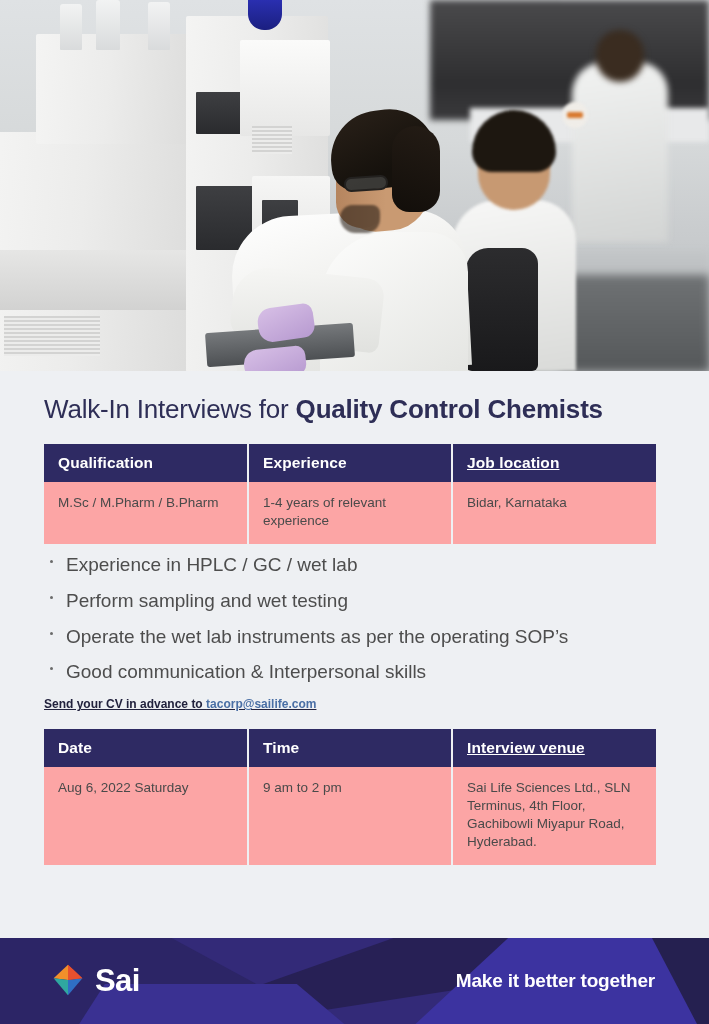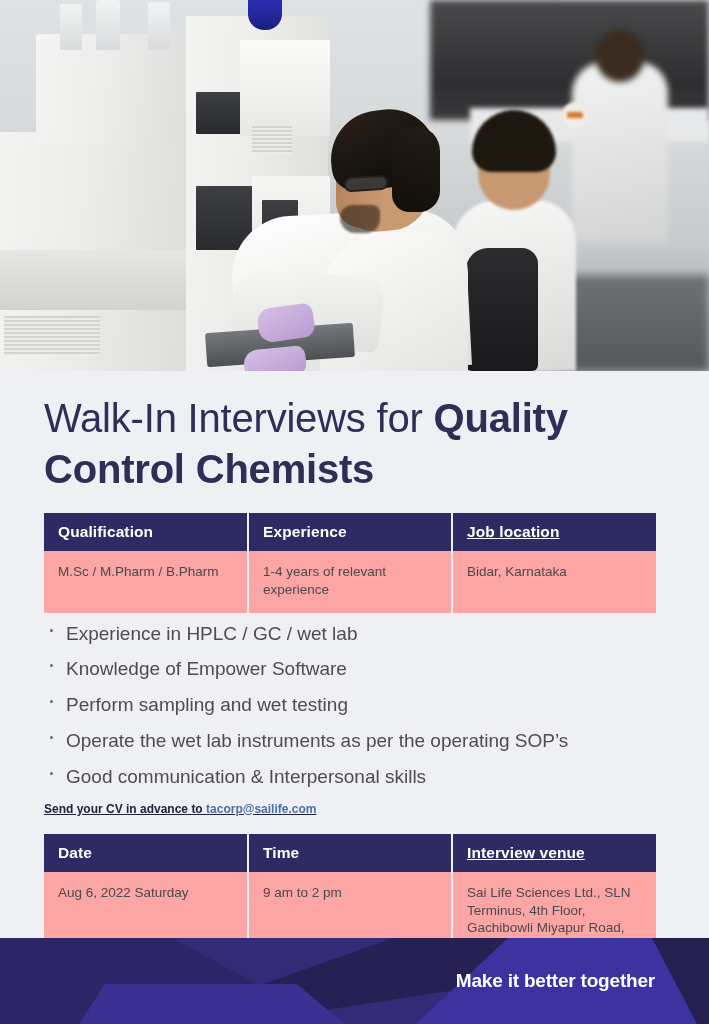--- a/index.html
+++ b/index.html
@@ -214,21 +214,21 @@
     position: absolute;
     top: 371px; left: 0;
     width: 709px;
     height: 567px;
     background: #eef0f3;
     padding: 0 44px;
   }
 
   .title {
     margin-top: 22px;
-    font-size: 40px;
+    font-size: 26px;
     line-height: 1.27;
     color: #2e2e56;
     font-weight: 400;
     letter-spacing: -0.2px;
   }
   .title b { font-weight: 700; }
 
   
   .tbl {
     width: 612px;
@@ -422,21 +422,20 @@
       <td class="cl c1">M.Sc / M.Pharm / B.Pharm</td>
       <td class="cl c2">1-4 years of relevant experience</td>
       <td class="cl c3">Bidar, Karnataka</td>
     </tr>
   </tbody>
     </table>
 
 
   <ul class="bullets">
     <li>Experience in HPLC / GC / wet lab</li>
-    <li>Knowledge of Empower Software</li>
     <li>Perform sampling and wet testing</li>
     <li>Operate the wet lab instruments  as per the operating SOP’s</li>
     <li>Good communication &amp; Interpersonal  skills</li>
   </ul>
 
   <div class="cv-line"><span>Send your CV in advance to </span><span class="email">tacorp@sailife.com</span></div>
 
   <table class="tbl t2">
     <tbody>
         <tr>
@@ -454,15 +453,25 @@
 
 </div>
 
 <div class="footer">
   <div class="f-shape fs1"></div>
   <div class="f-shape fs2"></div>
   <div class="f-shape fs3"></div>
   <div class="f-shape fs4"></div>
   <div class="f-shape fs5"></div>
 
+  <div class="logo-wrap">
+    <svg class="logo-mark" viewBox="0 0 40 40">
+      <polygon points="20,3 4,18 20,20" fill="#f2902a"></polygon>
+      <polygon points="20,3 36,18 20,20" fill="#e8502e"></polygon>
+      <polygon points="4,18 20,20 20,37" fill="#2fa8a0"></polygon>
+      <polygon points="36,18 20,20 20,37" fill="#2f6fc4"></polygon>
+      <polygon points="20,3 36,18 20,20" fill="#e8502e" opacity="0.85"></polygon>
+    </svg>
+    <span class="logo-text">Sai</span>
+  </div>
 
   <div class="tagline">Make it better together</div>
 </div>
 
 </body></html>

